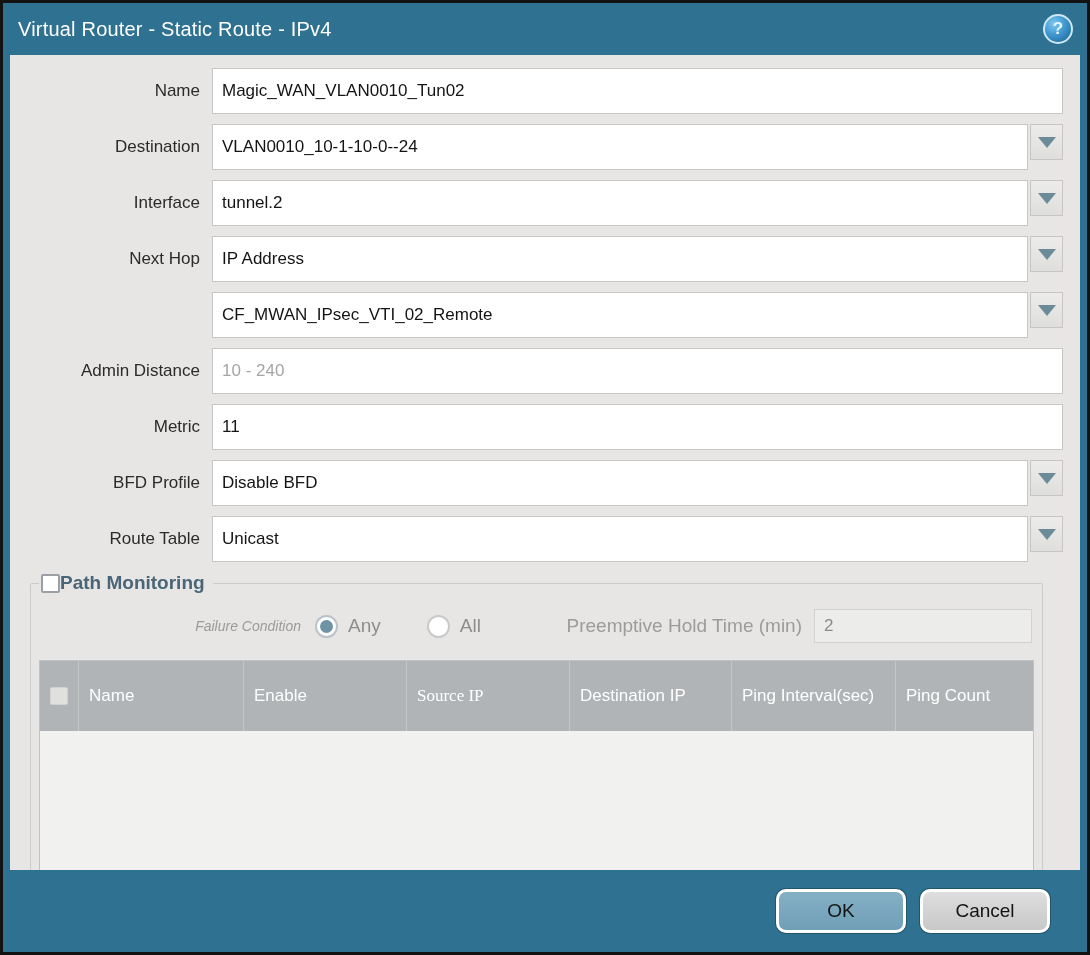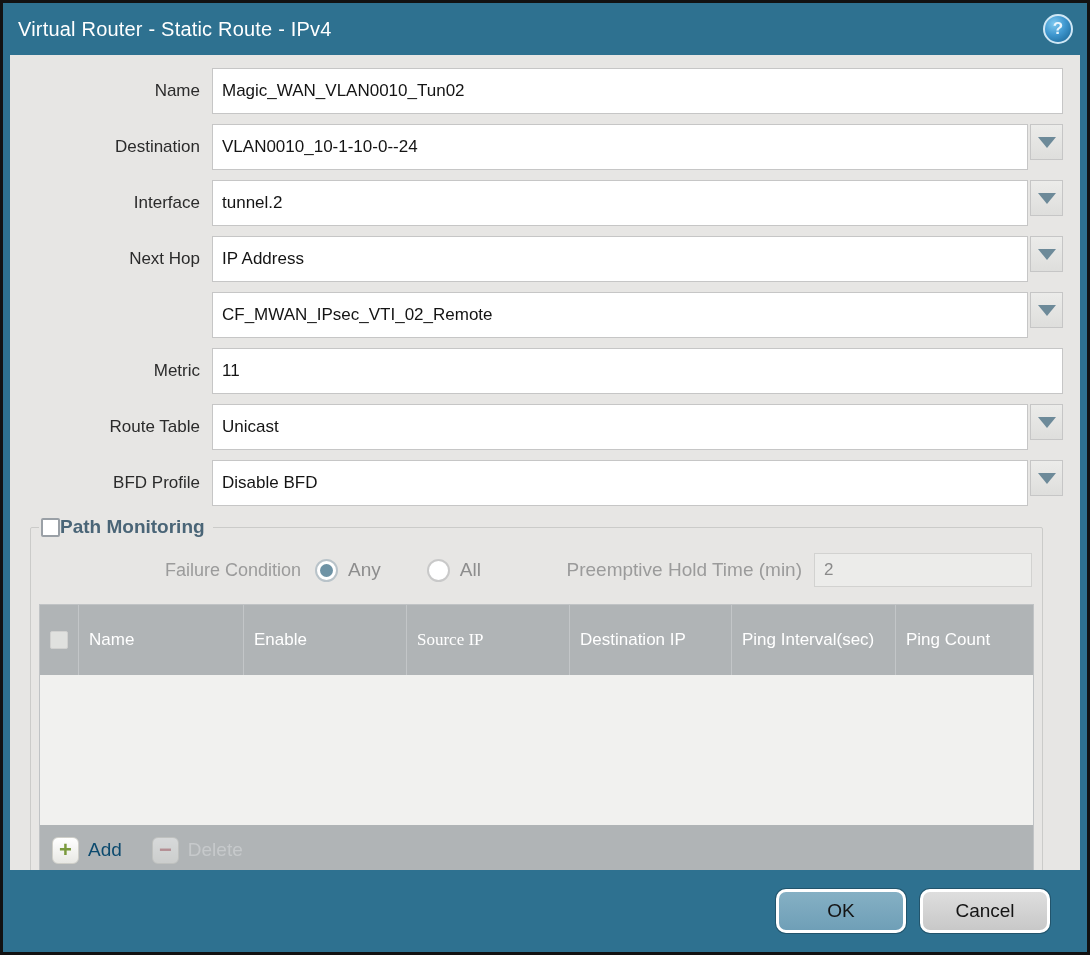--- a/index.html
+++ b/index.html
@@ -73,21 +73,21 @@
     padding:0 8px 0 2px; margin-left:2px;
   }
   .checkbox {
     width:19px; height:19px; background:#ffffff;
     border:2px solid #9aa0a6; border-radius:2px;
     cursor:pointer;
   }
   .pm-title { font-size:19px; font-weight:bold; color:#4a6577; }
 
   .pm-row { display:flex; align-items:center; margin:14px 4px 16px 0; height:36px; }
-  .pm-fc-label { flex:0 0 278px; text-align:right; padding-right:14px; font-size:18px; color:#9b9b9b; }
+  .pm-fc-label { flex:0 0 278px; text-align:right; padding-right:14px; font-size:14px; color:#9b9b9b;font-style:italic; }
   .radio-group { display:flex; align-items:flex-start; gap:10px; }
   .radio {
     width:23px; height:23px; border-radius:50%;
     background:#ffffff; border:2px solid #c9c9c9;
     display:flex; align-items:center; justify-content:center;
   }
   .radio.selected { border-color:#b9c3c9; }
   .radio.selected::after {
     content:""; width:13px; height:13px; border-radius:50%; background:#6e93a5;
   }
@@ -204,42 +204,48 @@
     <div class="form-row">
       <div class="form-label"></div>
       <div class="form-field">
         <input class="text" type="text" value="CF_MWAN_IPsec_VTI_02_Remote" style="">
         <span class="dd-btn">
             <span class="dd-tri"></span>
           </span>
       </div>
     </div>
 
+    <div class="form-row">
+      <div class="form-label">Admin Distance</div>
+      <div class="form-field">
+        <input class="text" type="text" placeholder="10 - 240" style="">
+      </div>
+    </div>
 
     <div class="form-row">
       <div class="form-label">Metric</div>
       <div class="form-field">
         <input class="text" type="text" value="11" style="">
       </div>
     </div>
 
     <div class="form-row">
+      <div class="form-label">BFD Profile</div>
+      <div class="form-field">
+        <input class="text" type="text" value="Disable BFD" style="">
+        <span class="dd-btn">
+            <span class="dd-tri"></span>
+          </span>
+      </div>
+    </div>
+
+    <div class="form-row">
       <div class="form-label">Route Table</div>
       <div class="form-field">
         <input class="text" type="text" value="Unicast" style="">
-        <span class="dd-btn">
-            <span class="dd-tri"></span>
-          </span>
-      </div>
-    </div>
-
-    <div class="form-row">
-      <div class="form-label">BFD Profile</div>
-      <div class="form-field">
-        <input class="text" type="text" value="Disable BFD" style="">
         <span class="dd-btn">
             <span class="dd-tri"></span>
           </span>
       </div>
     </div>
 
     <fieldset class="pm">
       <legend class="pm-legend">
         <span class="checkbox"></span>
         <span class="pm-title">Path Monitoring</span>

